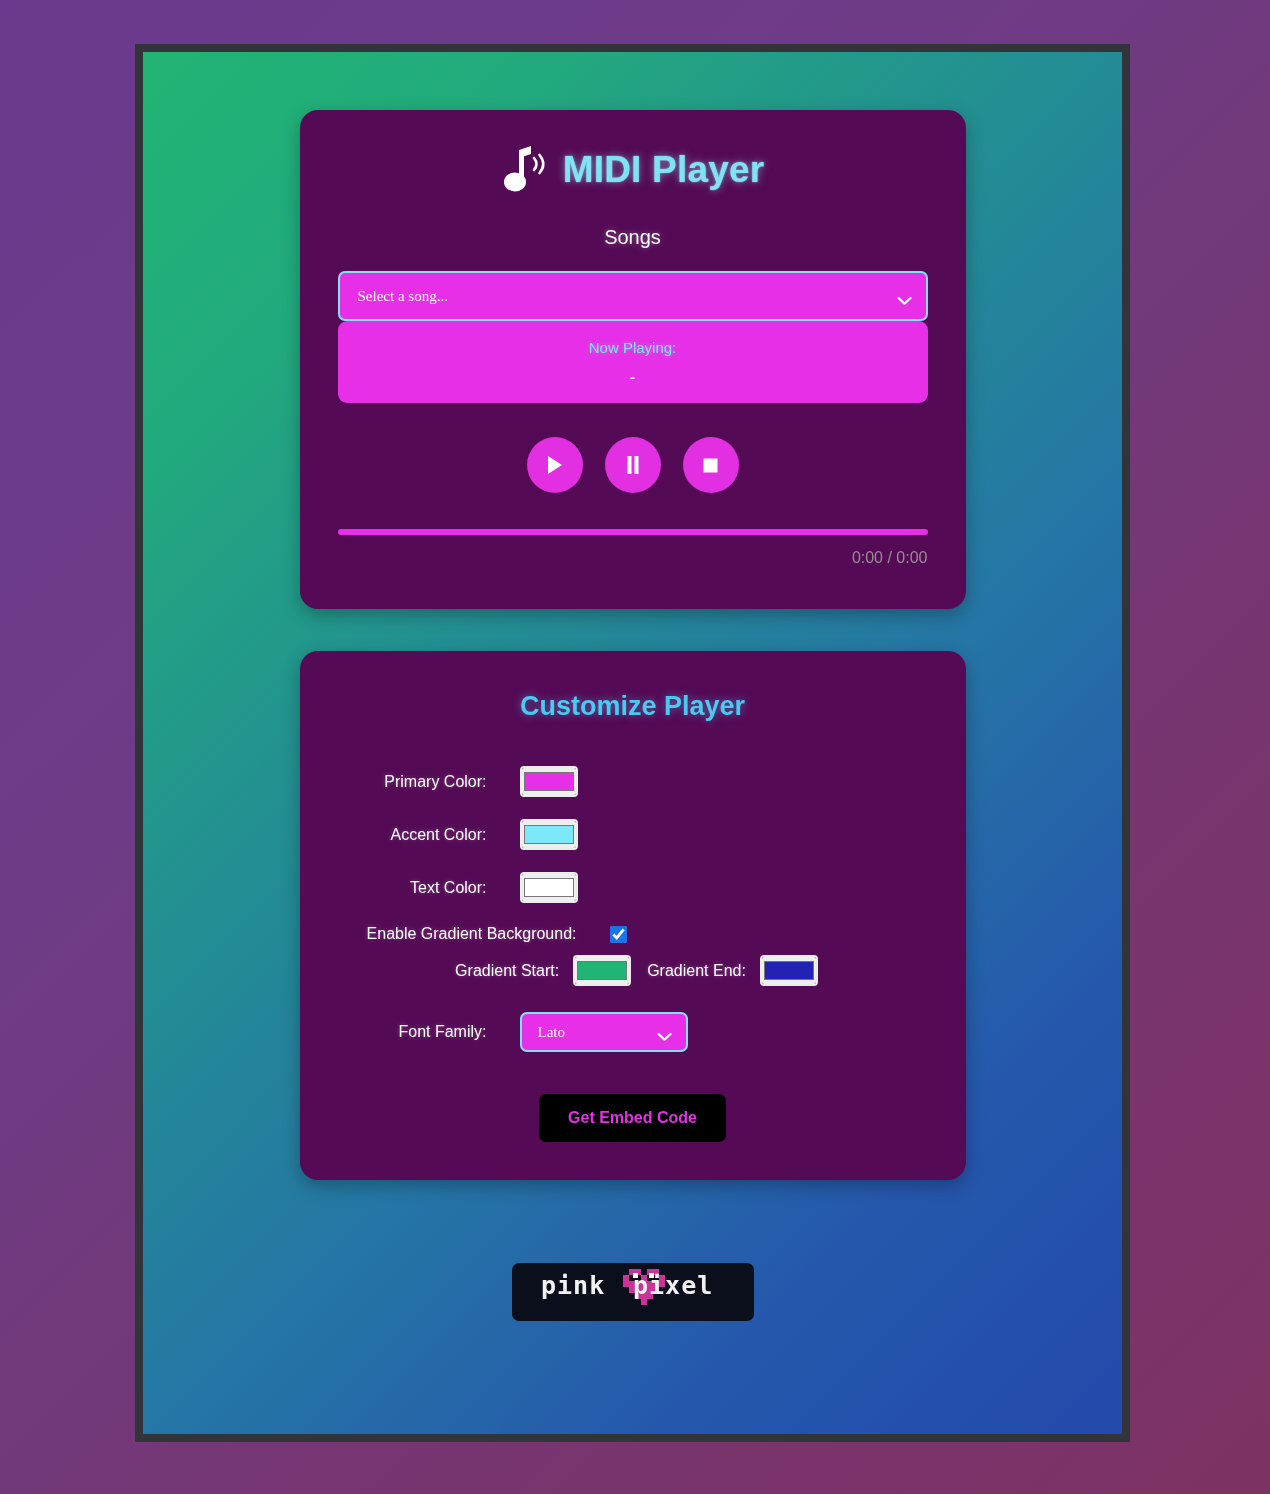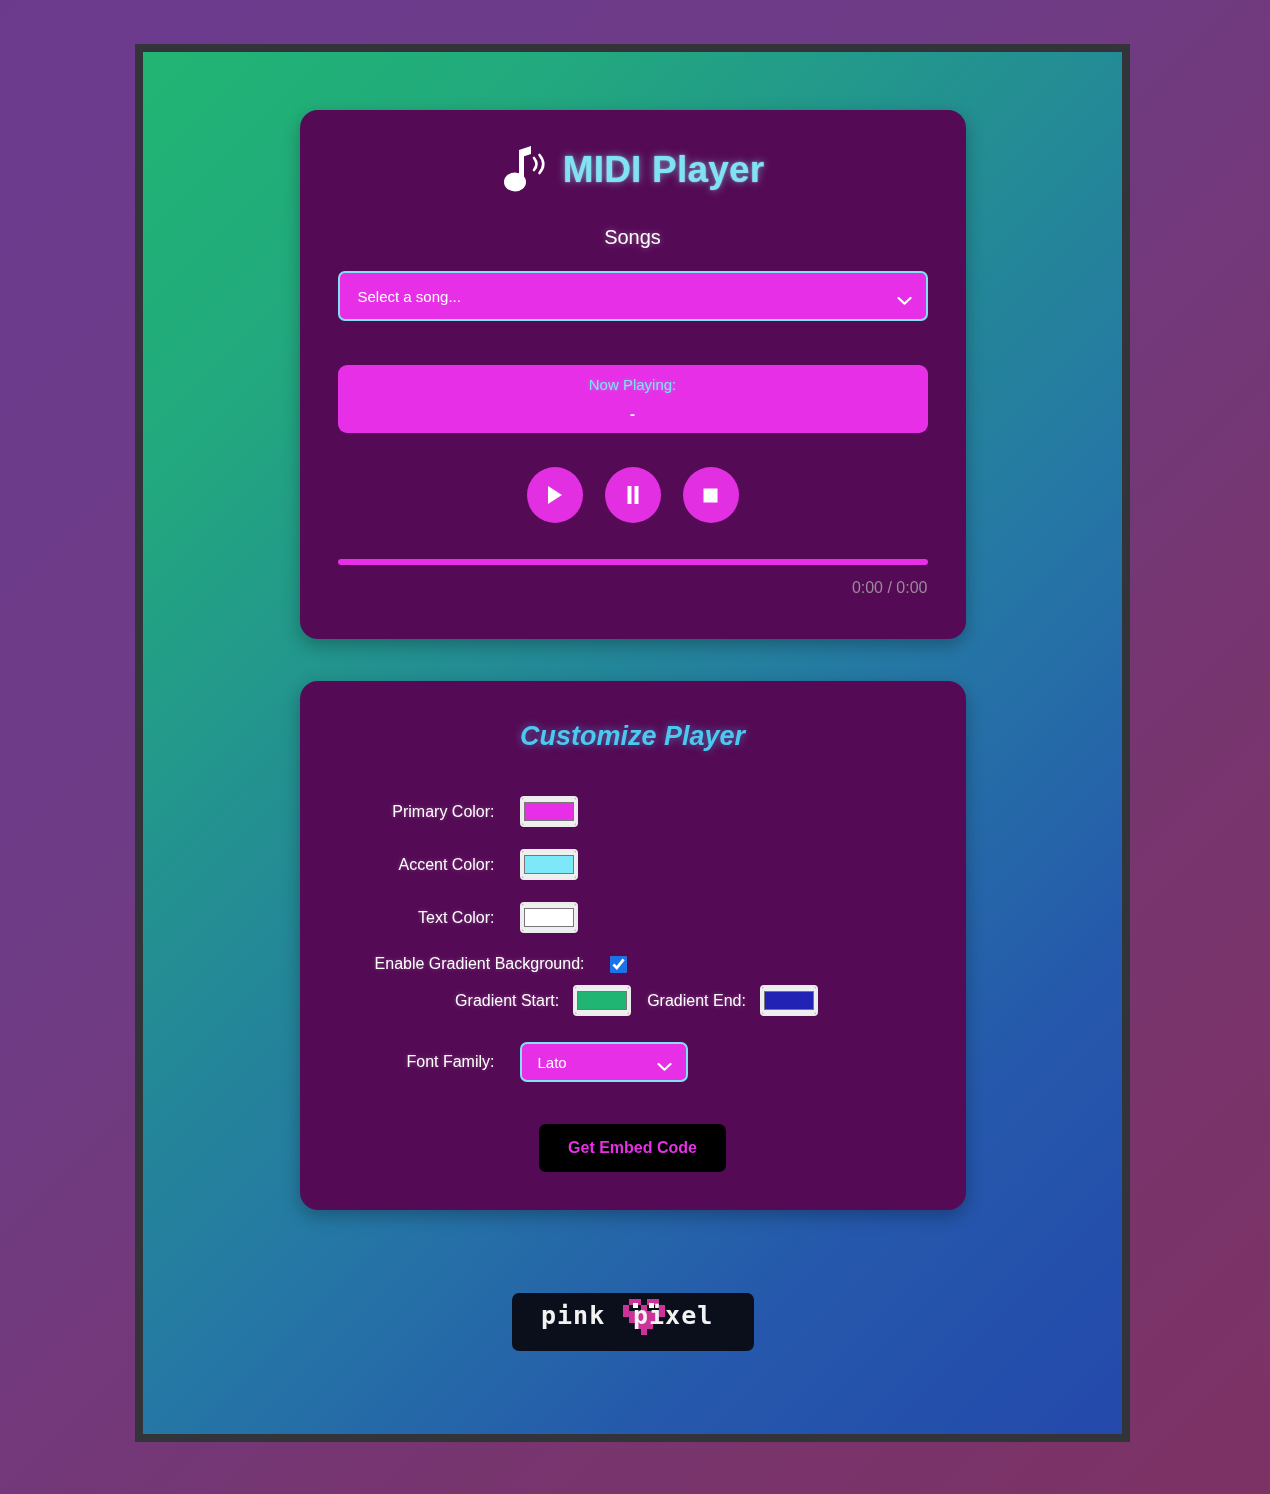--- a/index.html
+++ b/index.html
@@ -85,21 +85,21 @@
 
   
   .neon-select {
     width: 100%;
     height: 50px;
     background: #e72fe7;
     border: 2px solid #7fe3f5;
     border-radius: 7px;
     color: #ffffff;
     font-size: 15px;
-    font-family: Liberation Sans, sans-serif;
+    font-family: Liberation Serif, serif;
     padding: 0 18px;
     appearance: none;
     -webkit-appearance: none;
     position: relative;
     cursor: pointer;
     outline: none;
   }
 
   .select-wrap { position: relative; width: 100%; }
 
@@ -108,23 +108,22 @@
     right: 16px;
     top: 50%;
     transform: translateY(-50%);
     pointer-events: none;
     width: 15px;
     height: 9px;
   }
 
   
   #now-playing-box {
-    margin-top: 44px;
     width: 100%;
-    height: 68px;
+    height: 82px;
     background: #e72fe7;
     border-radius: 9px;
     display: flex;
     flex-direction: column;
     align-items: center;
     justify-content: center;
     gap: 12px;
   }
 
   #now-playing-label {
@@ -186,35 +185,34 @@
     padding: 40px 38px 38px 38px;
   }
 
   #customize-title {
     text-align: center;
     color: #4cc9f0;
     font-size: 27px;
     font-weight: bold;
     margin-bottom: 44px;
     text-shadow: 0 0 9px rgba(76,201,240,0.5);
-    font-style: italic;
   }
 
   .opt-row {
     display: flex;
     align-items: center;
     margin-bottom: 22px;
   }
 
   .opt-label {
     color: #ffffff;
     font-size: 16px;
     text-align: right;
     width: 182px;
-    padding-right: 25px;
+    padding-right: 33px;
     text-shadow: 0 0 4px rgba(255,255,255,0.28);
   }
 
   .color-swatch {
     width: 58px;
     height: 31px;
     border: 2px solid #ececec;
     border-radius: 4px;
     cursor: pointer;
     padding: 0;

